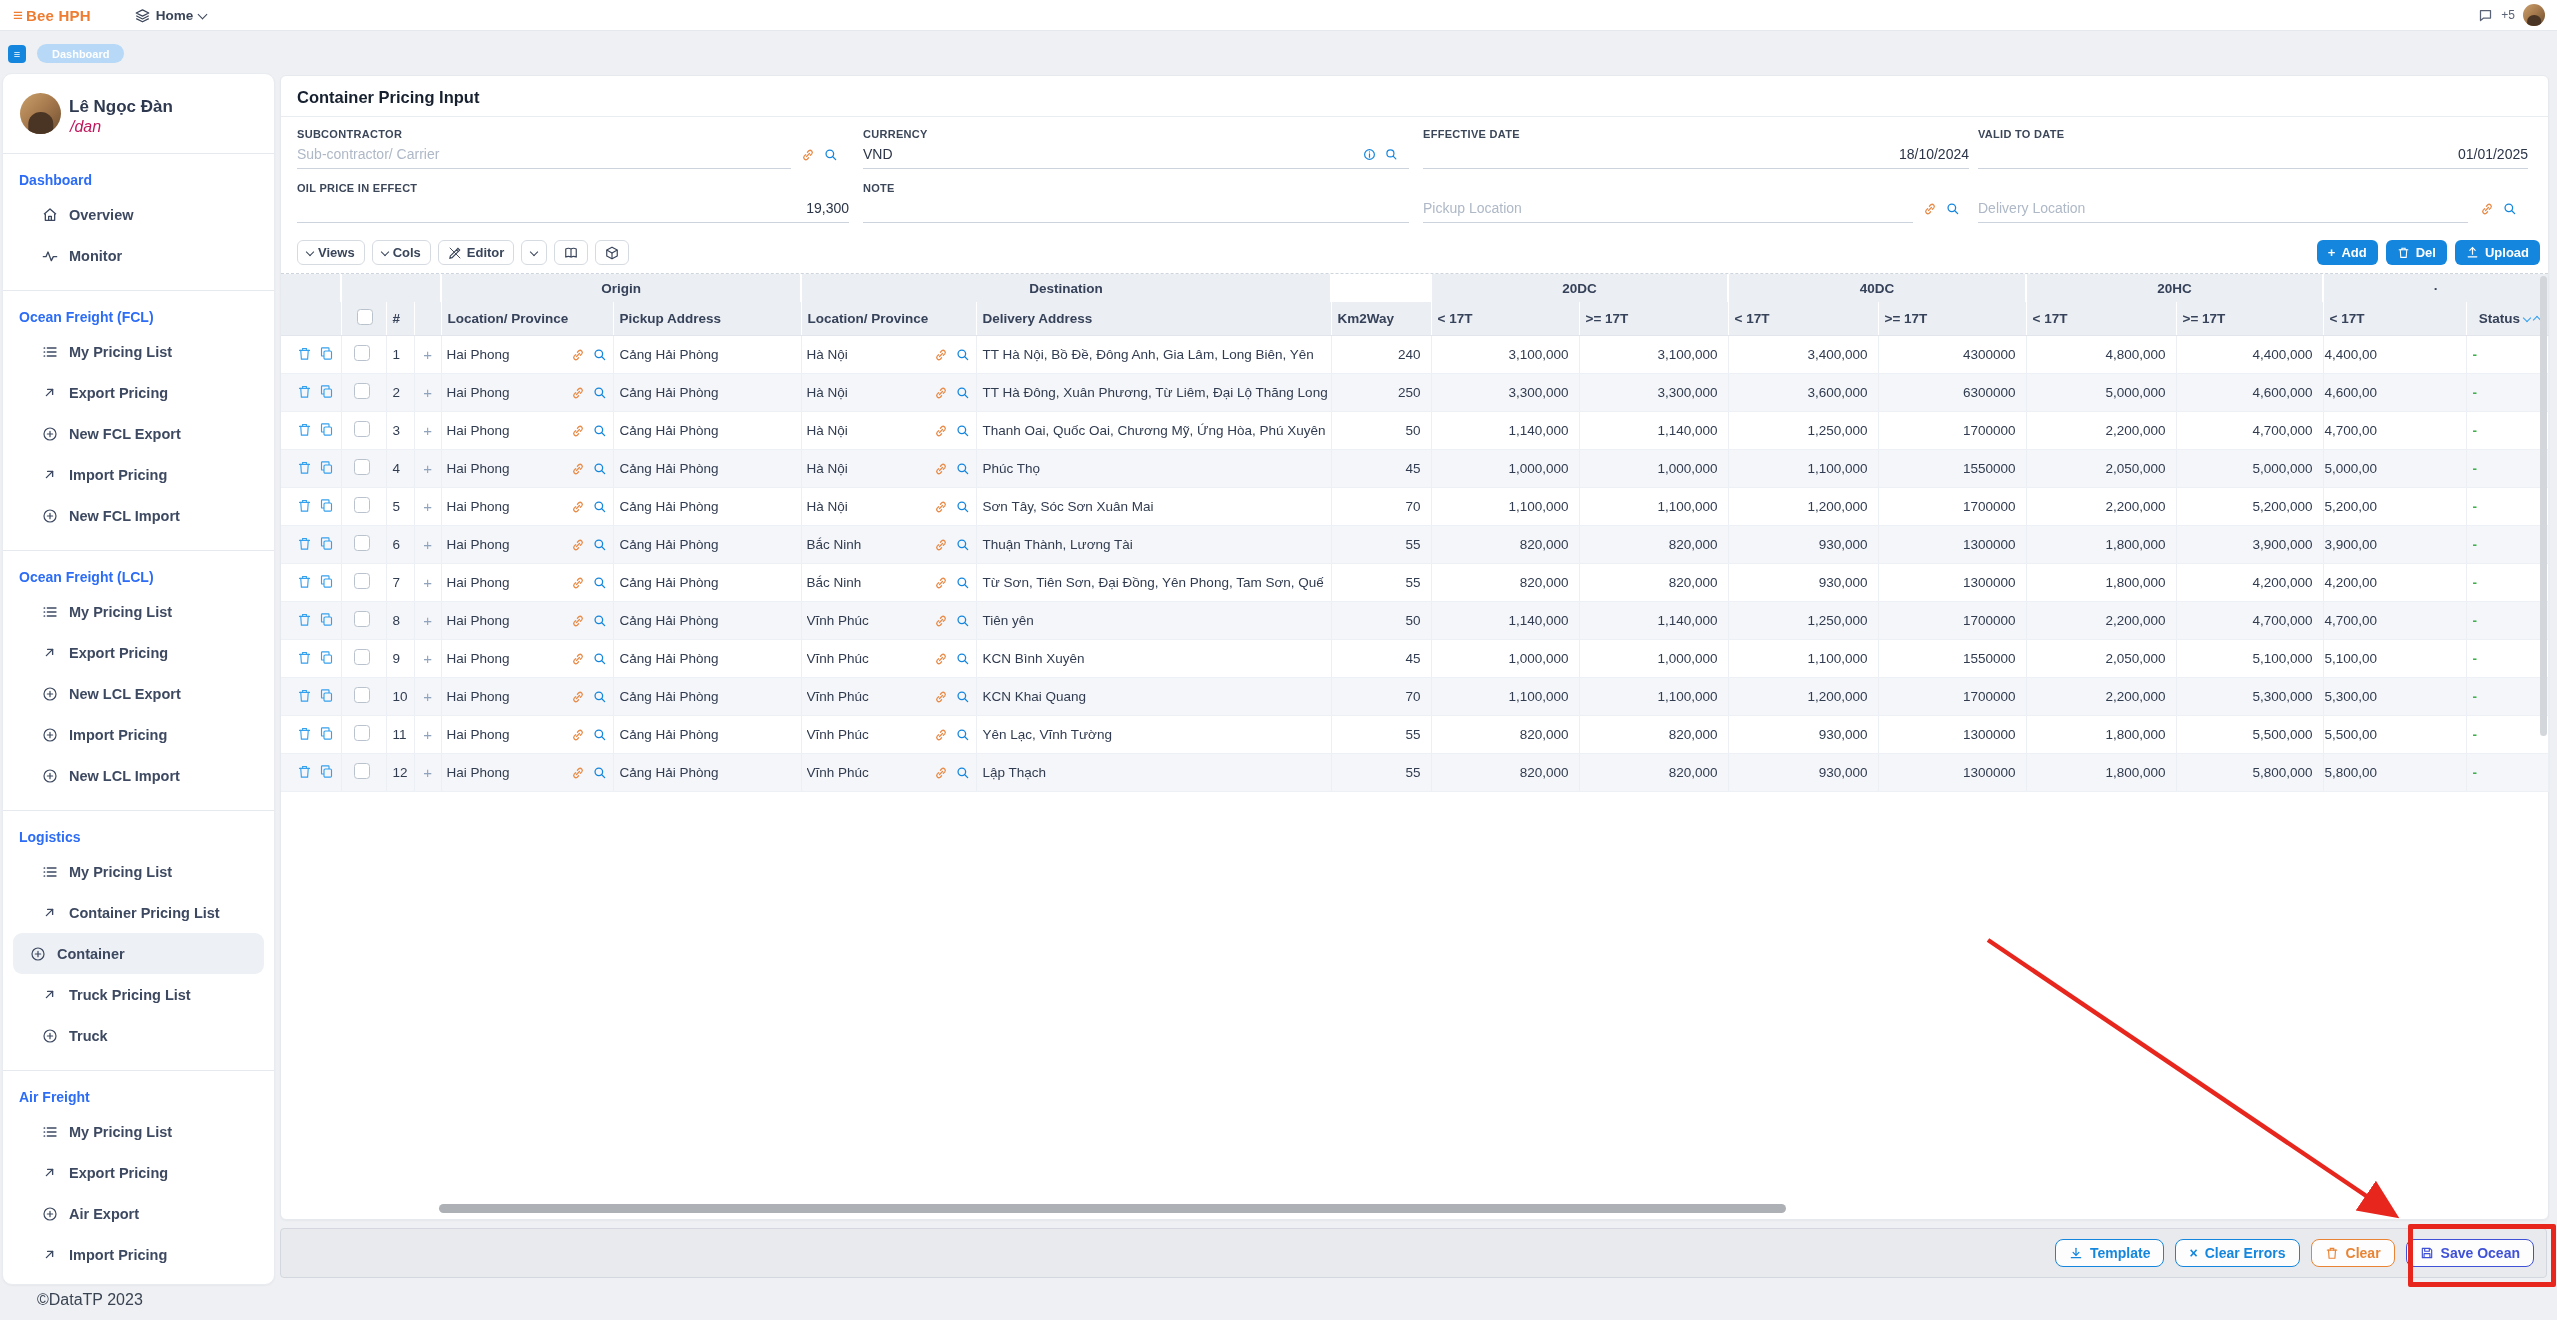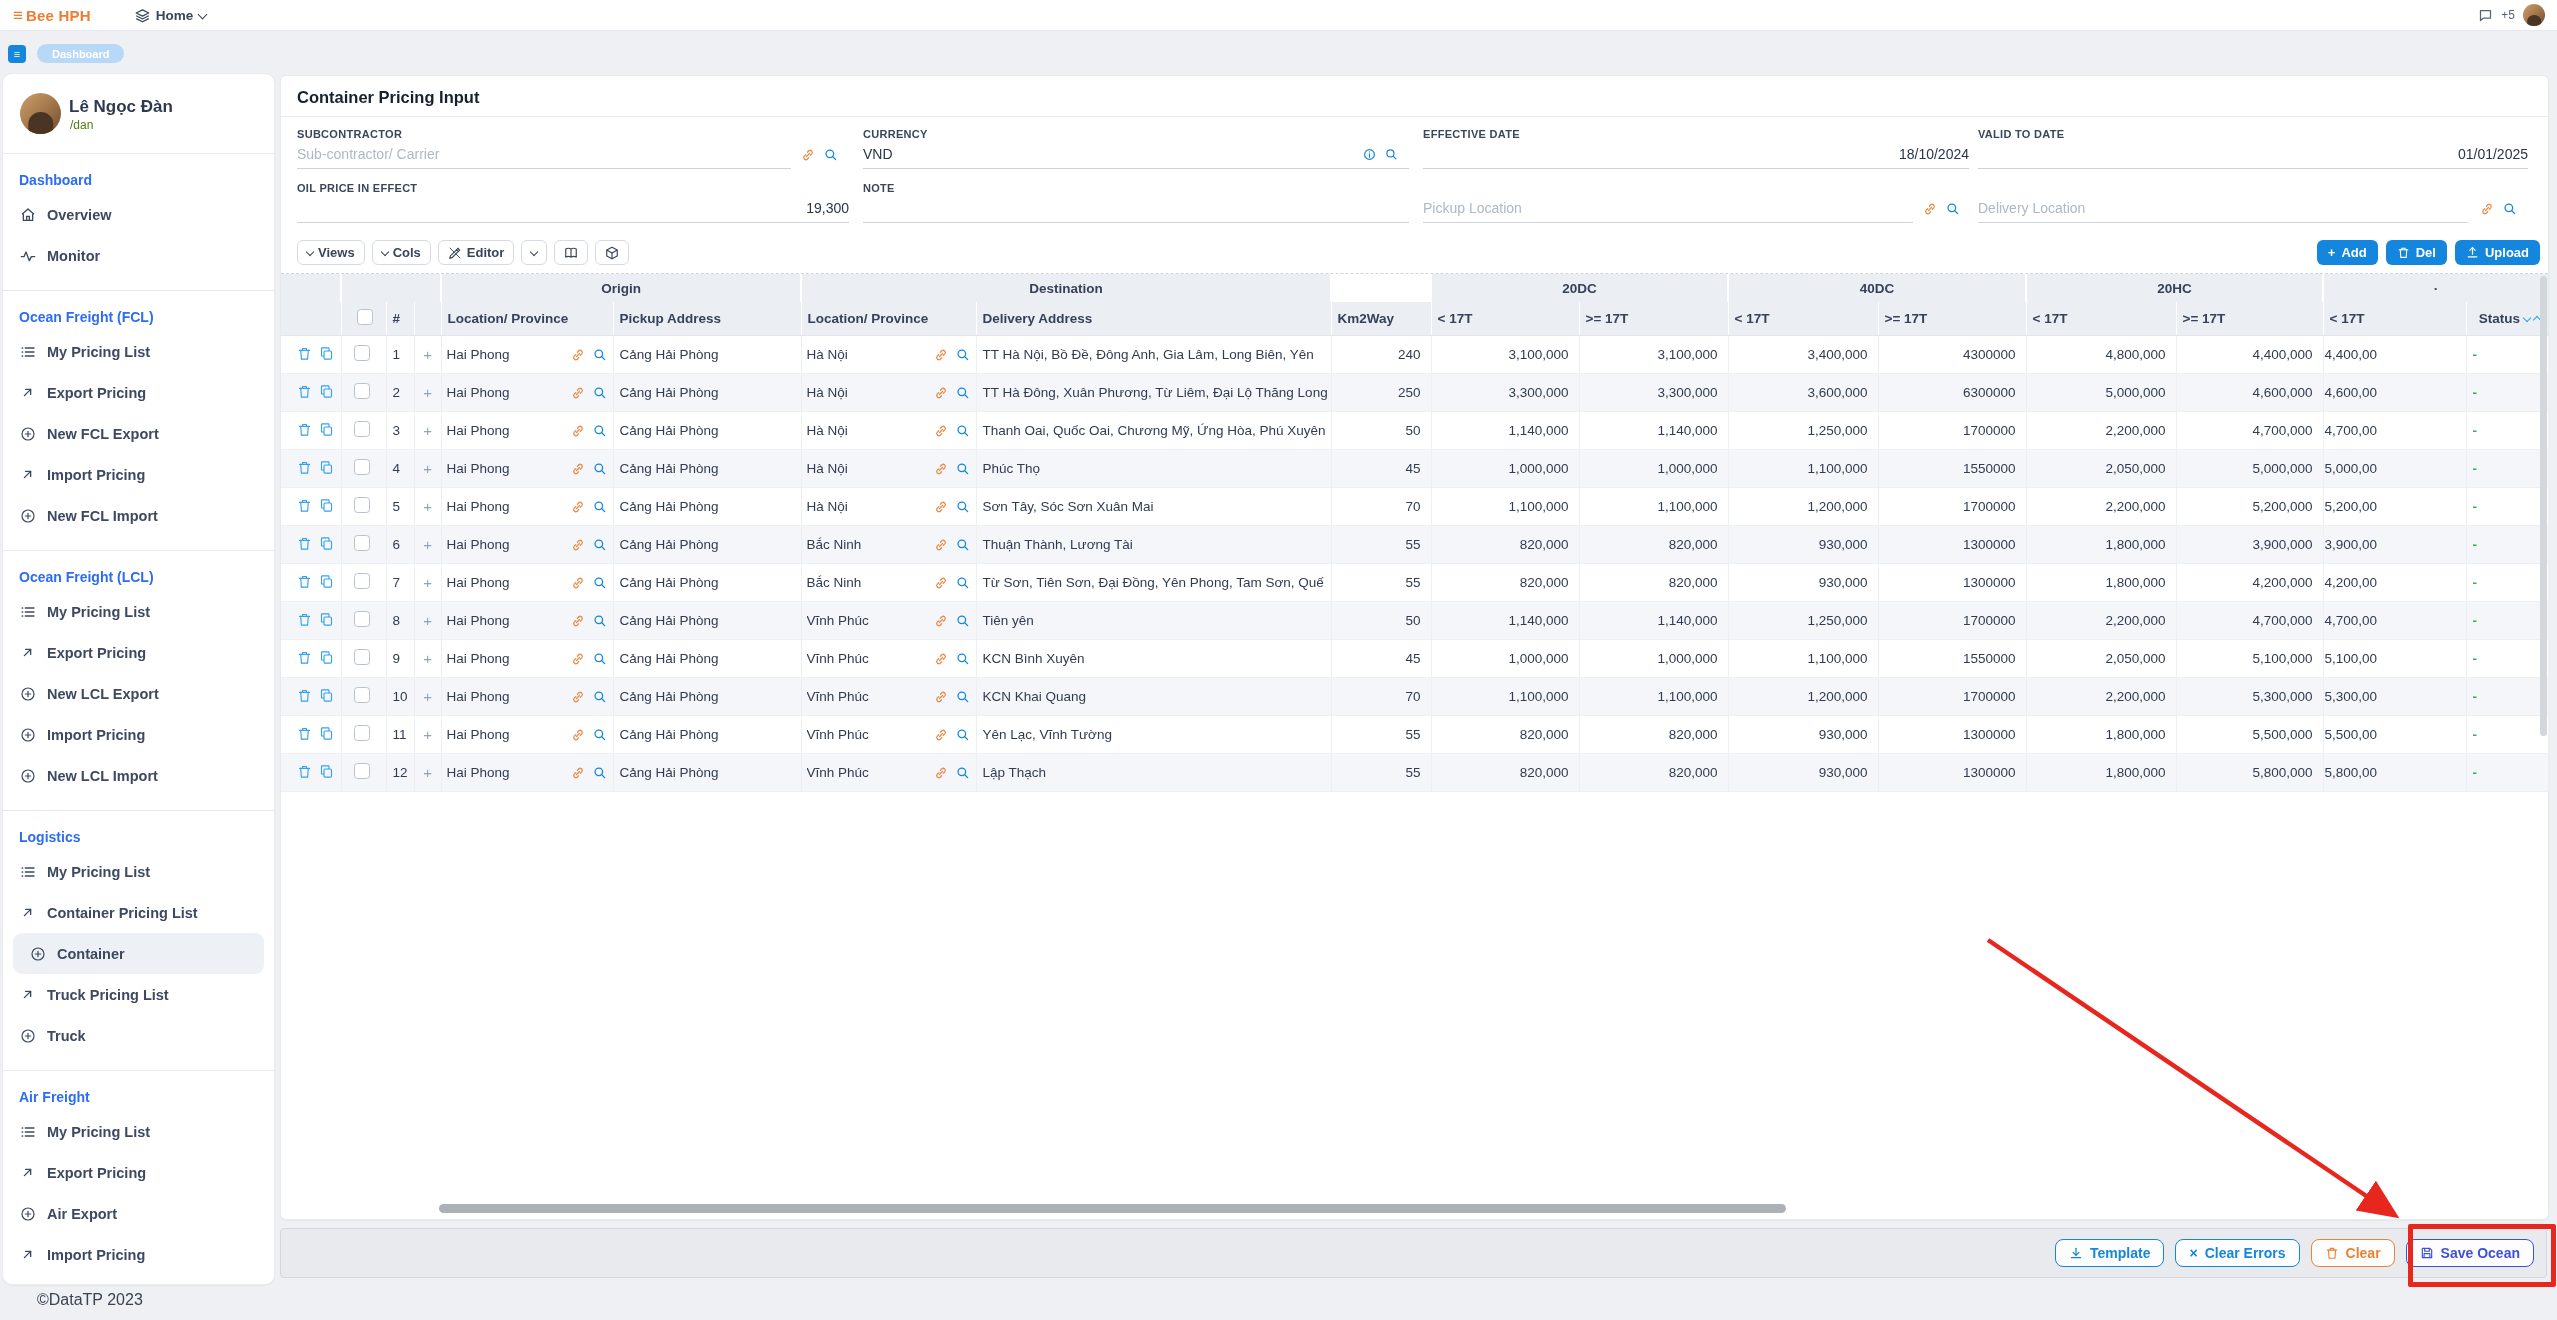--- a/index.html
+++ b/index.html
@@ -26,25 +26,25 @@
            background:#1486dd;color:#fff;font-size:11px;font-weight:700;display:flex;
            align-items:center;justify-content:center}
   .crumb{position:absolute;left:37px;top:44px;height:19px;padding:0 15px;border-radius:10px;
          background:#b7d8f6;color:#fff;font-size:11px;font-weight:700;display:flex;align-items:center}
   
   .sidebar{position:absolute;left:2px;top:73px;width:271px;height:1210px;background:#fff;
            border:1px solid #e8ebef;border-radius:10px;overflow:hidden;box-shadow:0 1px 2px rgba(16,24,40,.04)}
   .user{position:relative;height:79px;border-bottom:1px solid #e6e9ee}
   .user .avatar.big{position:absolute;left:17px;top:19px;width:41px;height:41px}
   .uname{position:absolute;left:66px;top:23px;font-size:17px;font-weight:700;color:#2e3950}
-  .uhandle{position:absolute;left:67px;top:44px;font-size:12px;color:#4d7c0f}
+  .uhandle{position:absolute;left:67px;top:44px;font-size:16px;font-style:italic;color:#be185d}
   .side-section{padding:10px 0 14px 0}
   .side-section + .side-section{border-top:1px solid #e6e9ee}
   .side-title{margin:8px 16px 6px 16px;font-size:14px;font-weight:700;color:#2c6cf6}
-  .side-item{position:relative;height:41px;display:flex;align-items:center;padding-left:16px;
+  .side-item{position:relative;height:41px;display:flex;align-items:center;padding-left:38px;
              gap:11px;font-size:14.5px;font-weight:600;color:#3d4961;cursor:pointer}
   .side-item.active{background:#edf0f4;border-radius:9px;margin:0 10px;padding-left:16px}
   .side-icon{width:17px;height:17px;display:flex;align-items:center;justify-content:center;color:#3d4961}
   .copyright{position:absolute;left:37px;top:1291px;font-size:16px;color:#3a4352}
   
   .card{position:absolute;left:280px;top:75px;width:2267px;height:1143px;background:#fff;
         border:1px solid #e6e9ee;border-radius:6px;box-shadow:0 1px 2px rgba(16,24,40,.04)}
   .card-title{position:absolute;left:16px;top:12px;font-size:16.5px;font-weight:700;color:#16202f}
   .title-div{position:absolute;left:0;top:40px;width:100%;height:1px;background:#e9ecf0}
   .fgroup{position:absolute}

